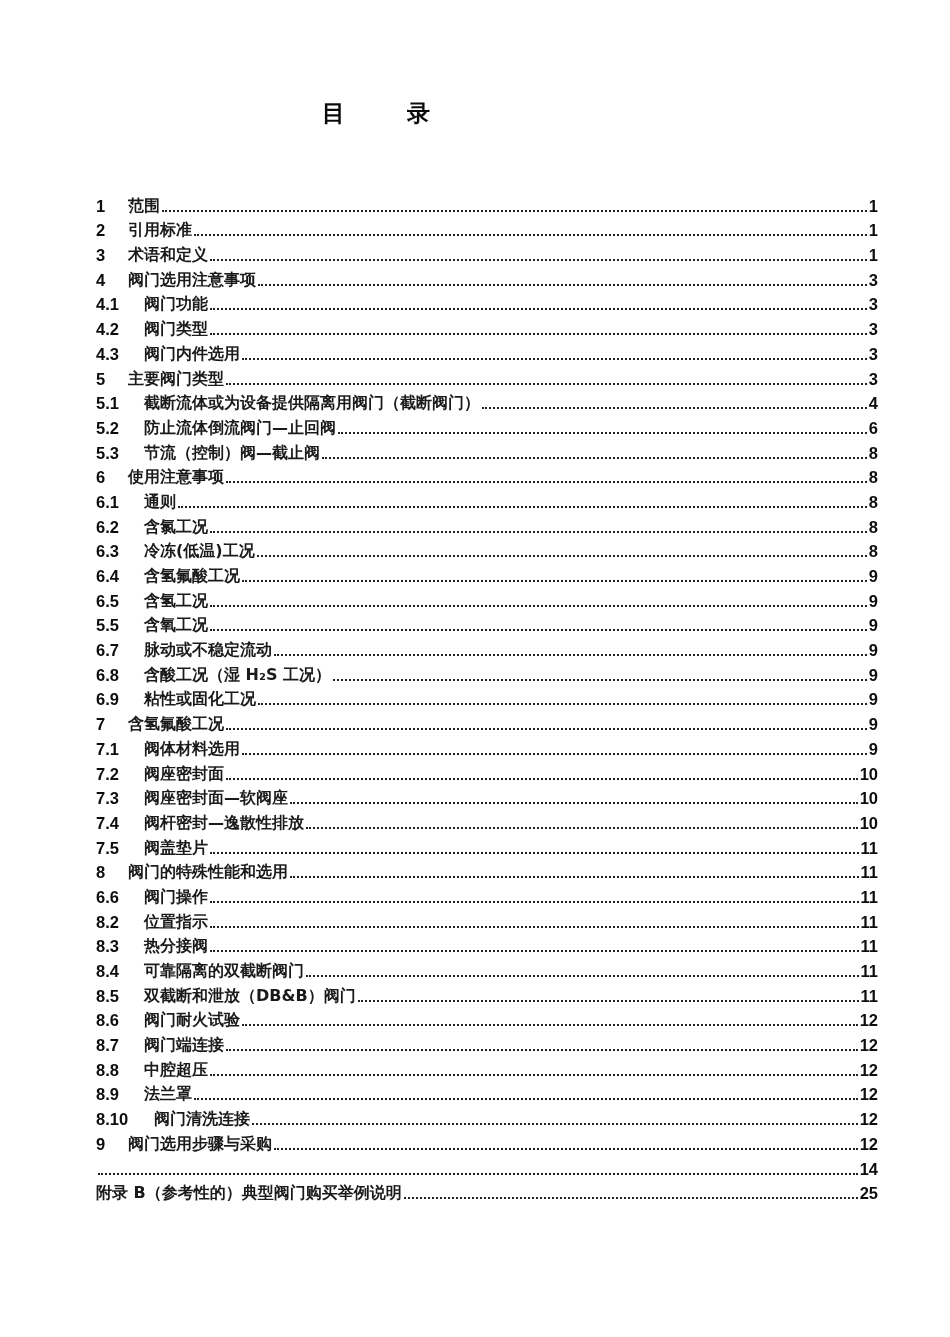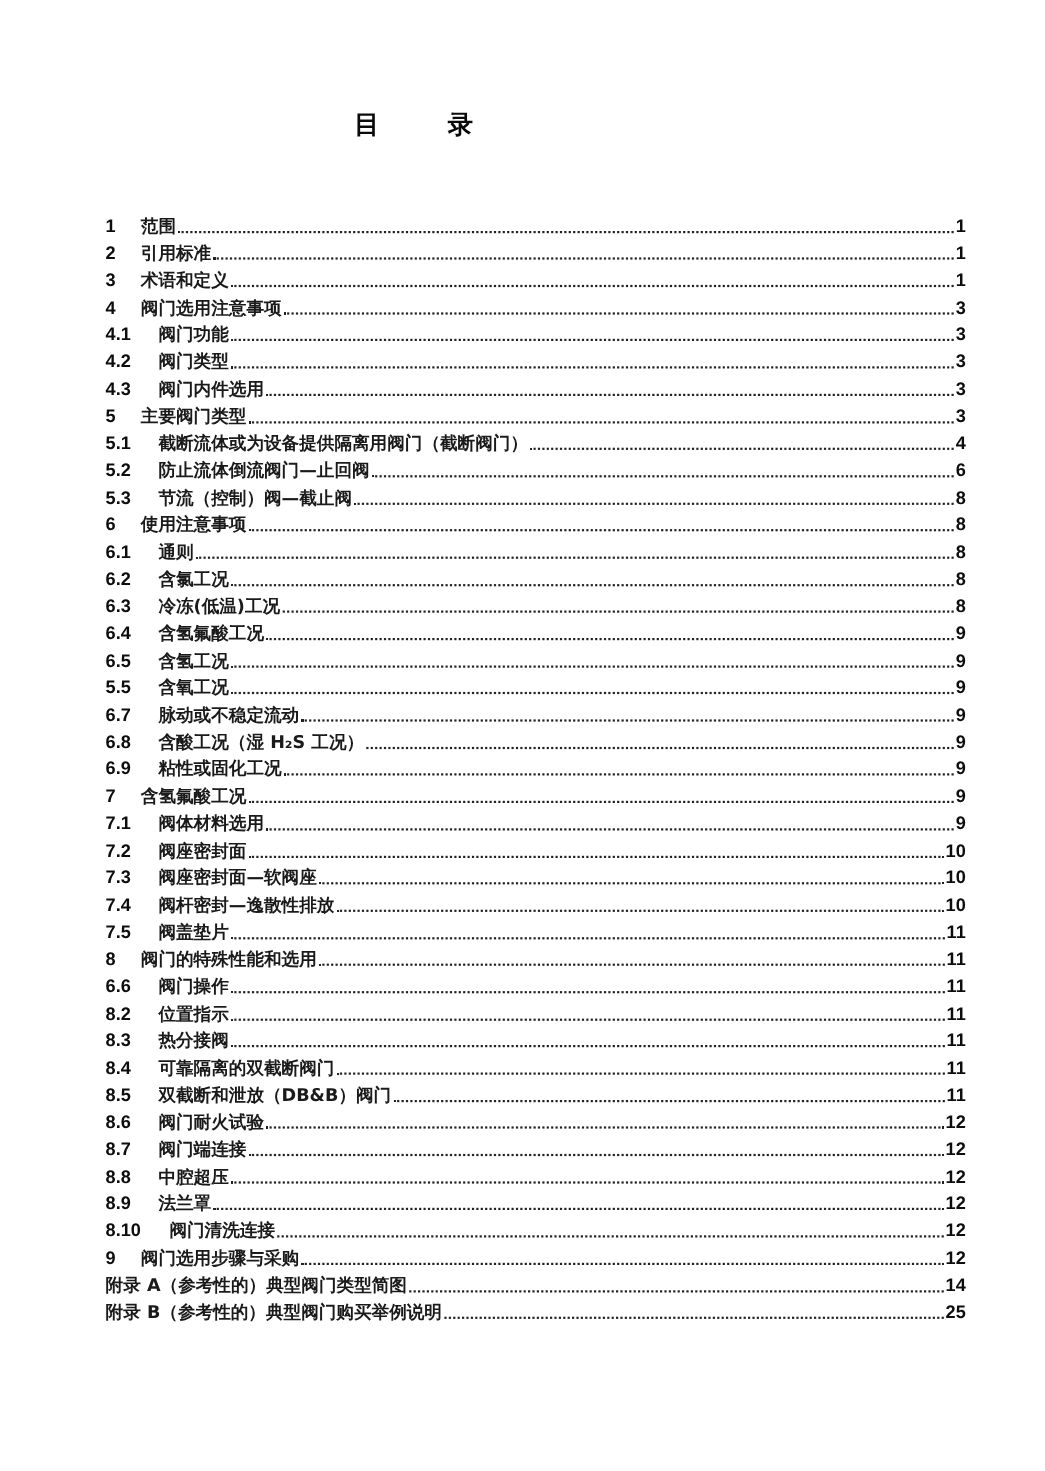--- a/index.html
+++ b/index.html
@@ -311,21 +311,20 @@
       <span class="toc-leader"></span>
       <span class="toc-page">12</span>
     </div>
     <div class="toc-row lvl1">
       <span class="toc-num">9</span>
       <span class="toc-label">阀门选用步骤与采购</span>
       <span class="toc-leader"></span>
       <span class="toc-page">12</span>
     </div>
     <div class="toc-row">
-      <span class="toc-label">附录 A（参考性的）典型阀门类型简图</span>
       <span class="toc-leader"></span>
       <span class="toc-page">14</span>
     </div>
     <div class="toc-row">
       <span class="toc-label">附录 B（参考性的）典型阀门购买举例说明</span>
       <span class="toc-leader"></span>
       <span class="toc-page">25</span>
     </div>
   </div>
 

